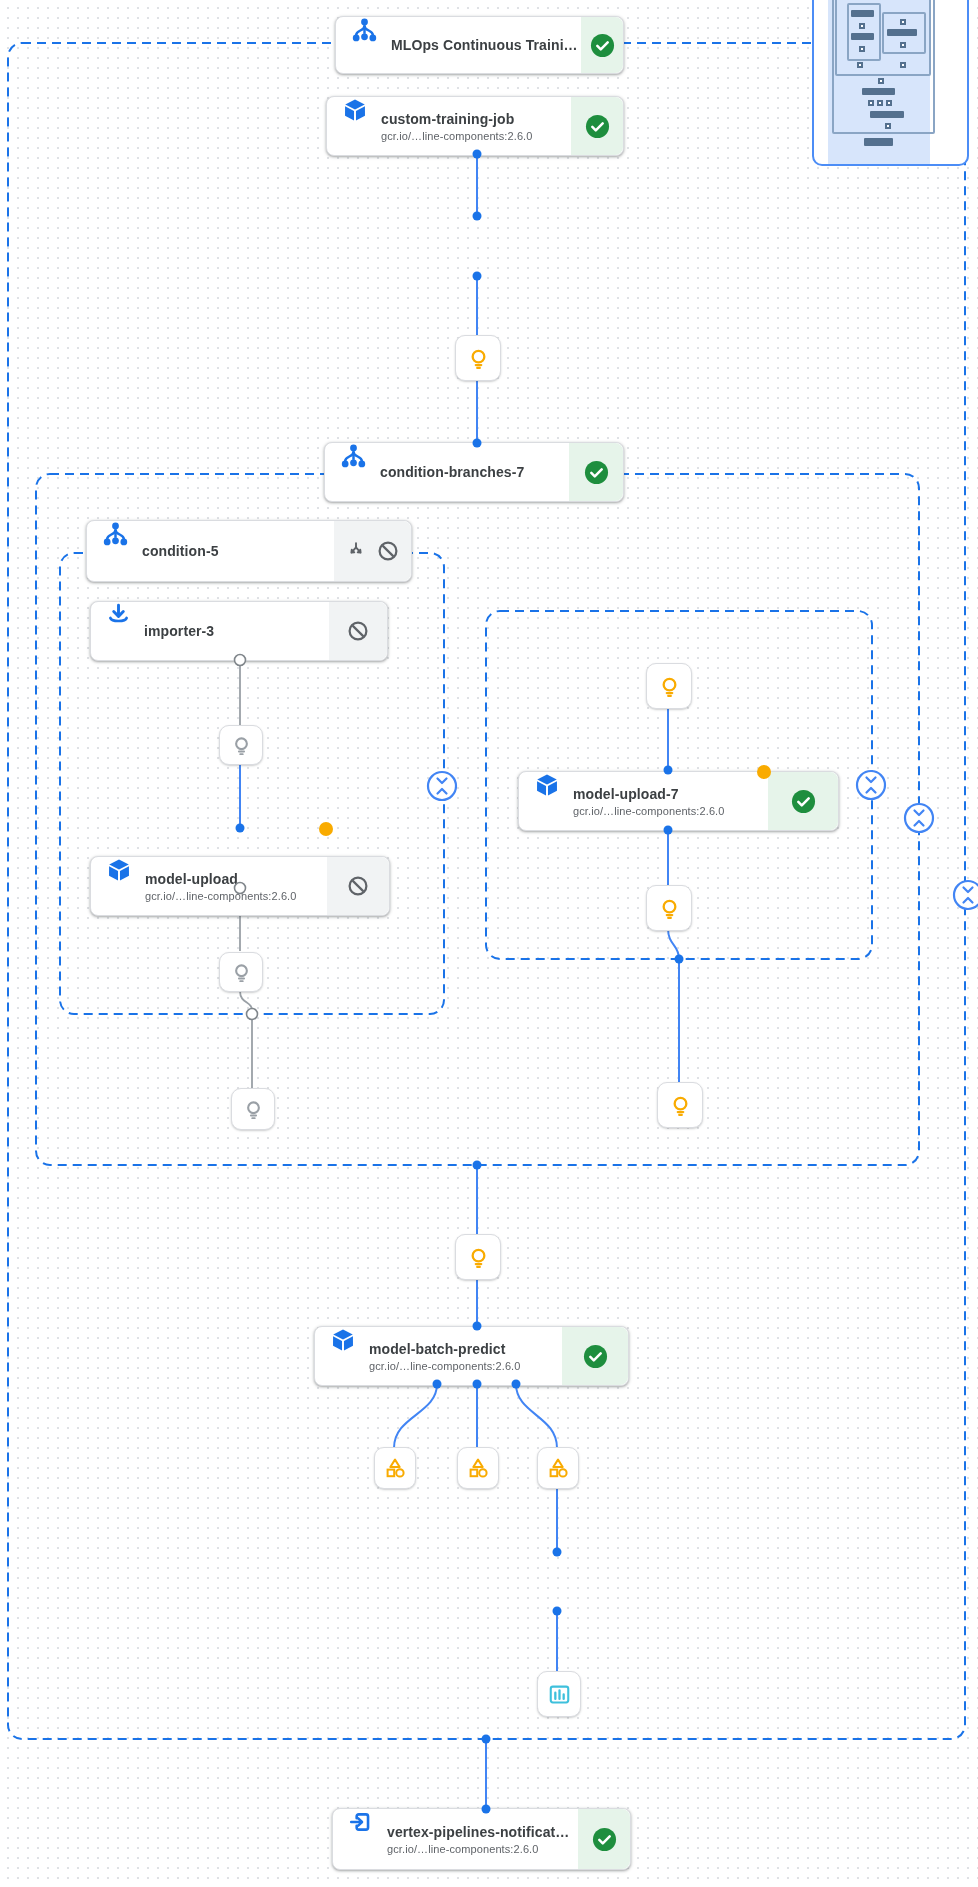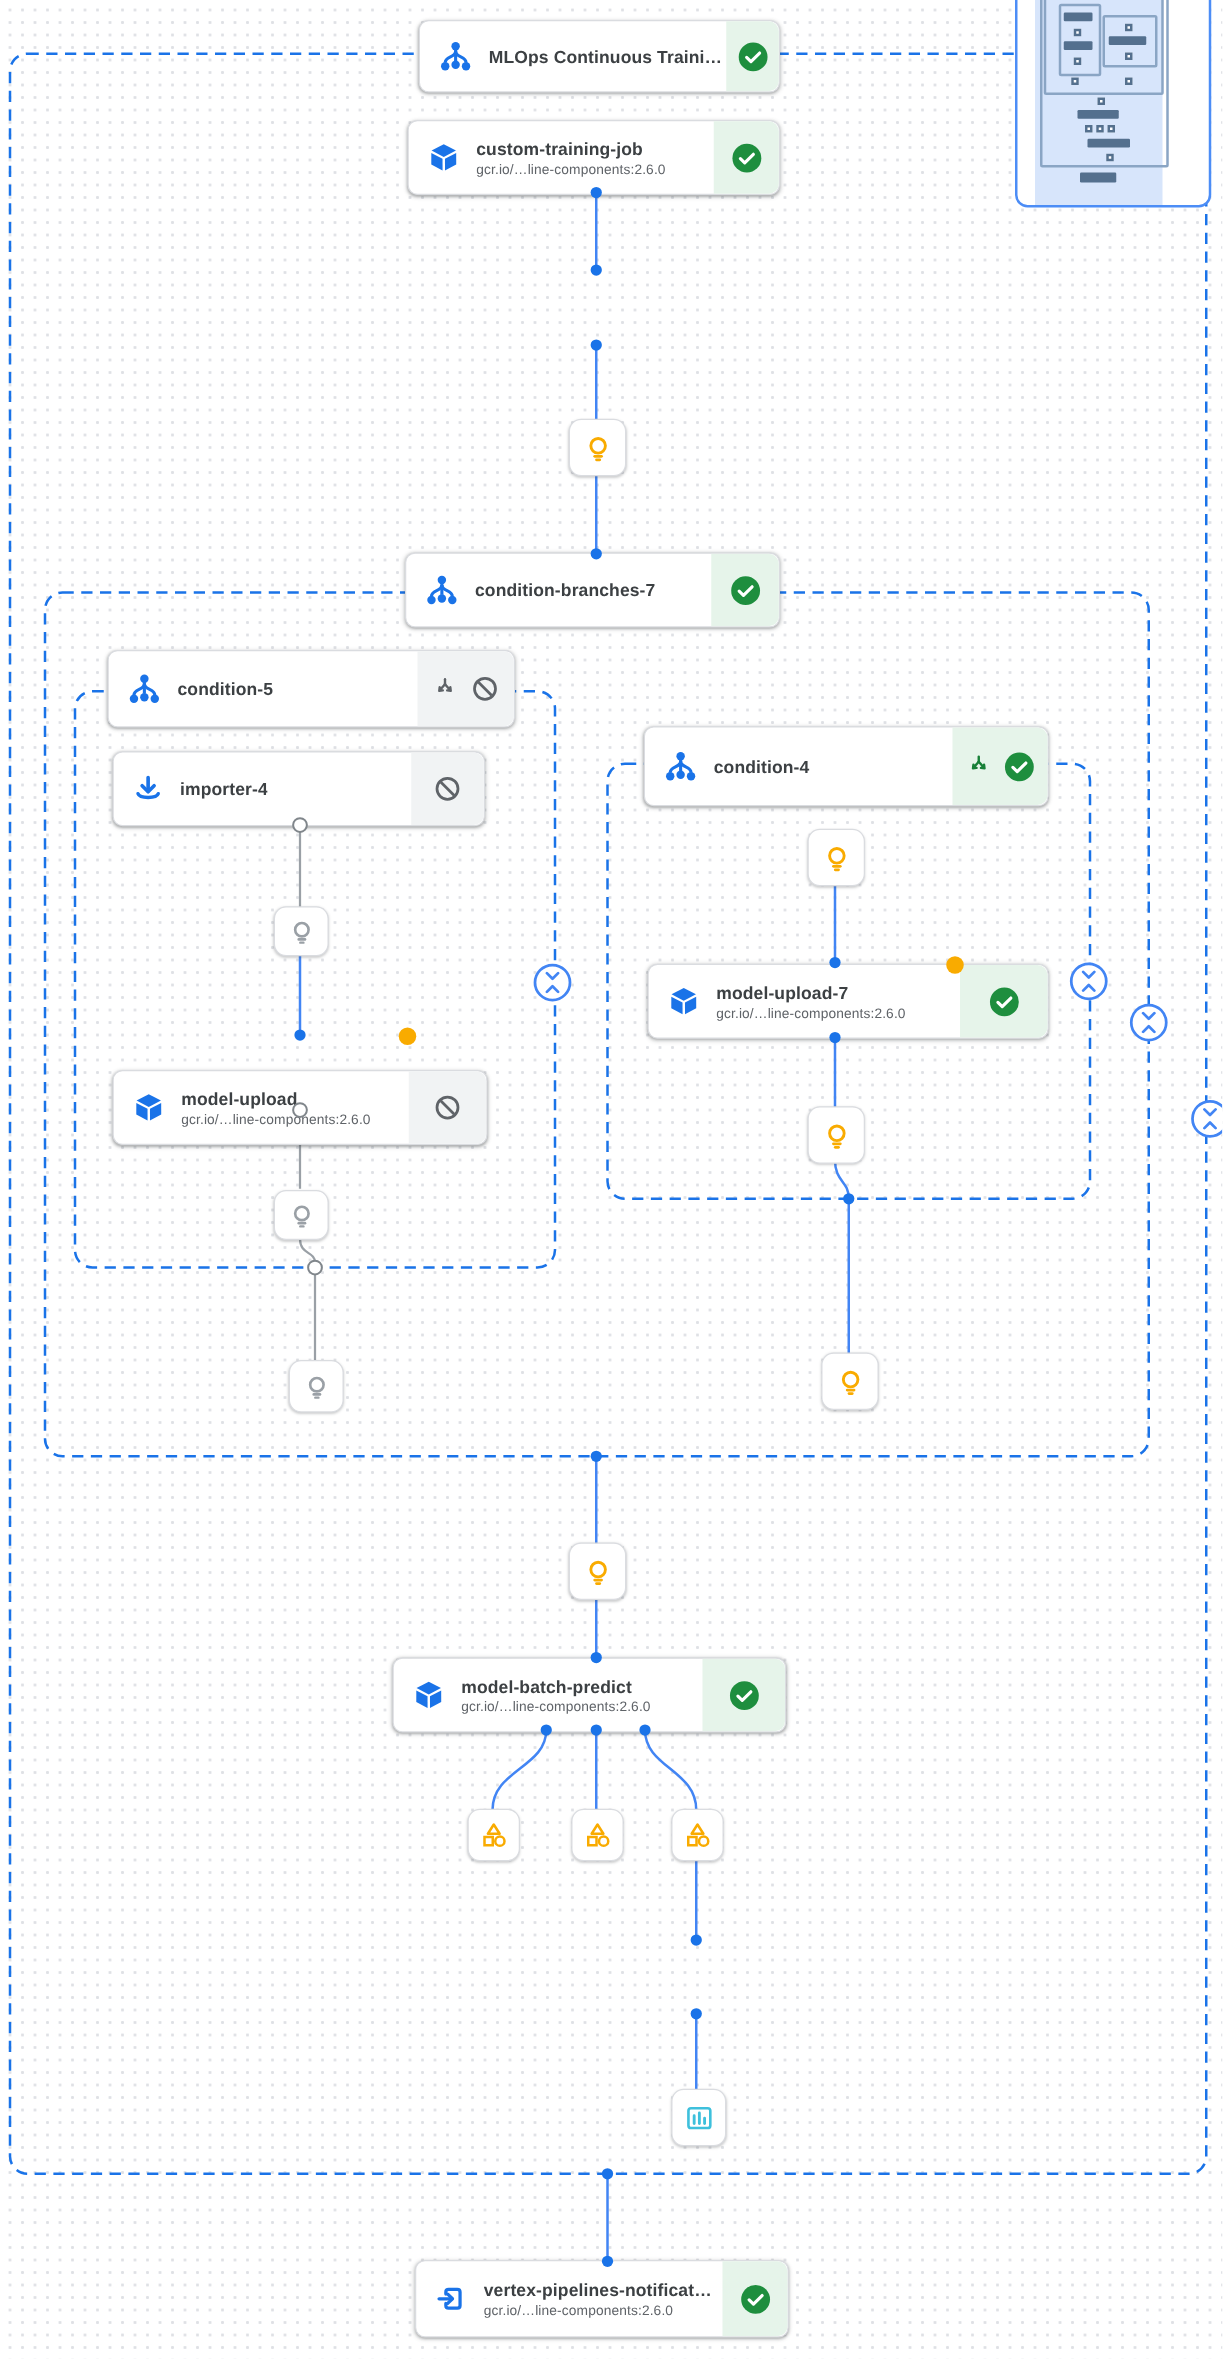--- a/index.html
+++ b/index.html
@@ -9,21 +9,21 @@
     background-image:radial-gradient(#dfe1e5 1px, transparent 1.4px);
     background-size:10px 10px;background-position:3px 3px;
   }
   svg.layer{position:absolute;left:0;top:0;width:978px;height:1887px;}
   #edges{z-index:1;}
   #ports{z-index:3;pointer-events:none;}
   #ports .collapse-btn{pointer-events:auto;cursor:pointer;}
   .node{
     position:absolute;z-index:2;background:#fff;border:1px solid #dadce0;border-radius:8px;
     box-shadow:0 1px 2px rgba(60,64,67,.30),0 1px 3px 1px rgba(60,64,67,.15);
-    display:flex;align-items:center;cursor:pointer;
+    display:flex;cursor:pointer;
   }
   .nicon{margin:0 13px 0 15px;display:flex;flex:none;}
   .ntext{display:flex;flex-direction:column;justify-content:center;min-width:0;padding-right:6px;}
   .ntitle{font-size:14px;font-weight:bold;color:#3c4043;letter-spacing:.1px;white-space:nowrap;overflow:hidden;}
   .nsub{font-size:11px;color:#5f6368;margin-top:3px;letter-spacing:.1px;white-space:nowrap;overflow:hidden;}
   .nstatus{
     position:absolute;right:0;top:0;bottom:0;display:flex;align-items:center;justify-content:center;
     gap:9px;border-radius:0 8px 8px 0;
   }
   .nstatus.green{background:#e6f4ea;}
@@ -208,21 +208,21 @@
     </div>
   </div>
 
   <div class="node" style="left:90px;top:601px;width:296px;height:58px">
     <span class="nicon blue">
         <svg width="25" height="25">
           <use href="#ic-import"></use>
         </svg>
       </span>
     <div class="ntext" style="max-width:180px">
-        <div class="ntitle">importer-4</div>
+        <div class="ntitle">importer-3</div>
       </div>
     <div class="nstatus gray" style="width:58px">
       <svg width="24" height="24" class="gdark">
           <use href="#ic-cancel"></use>
         </svg>
     </div>
   </div>
 
   <div class="node" style="left:90px;top:856px;width:298px;height:58px">
     <span class="nicon blue">
@@ -234,38 +234,20 @@
       <div class="ntitle">model-upload</div>
       <div class="nsub">gcr.io/…line-components:2.6.0</div>
     </div>
     <div class="nstatus gray" style="width:62px">
       <svg width="24" height="24" class="gdark">
           <use href="#ic-cancel"></use>
         </svg>
     </div>
   </div>
 
-  <div class="node" style="left:515px;top:581px;width:322px;height:62px">
-    <span class="nicon blue">
-        <svg width="27" height="27">
-          <use href="#ic-cond"></use>
-        </svg>
-      </span>
-    <div class="ntext" style="max-width:185px">
-        <div class="ntitle">condition-4</div>
-      </div>
-    <div class="nstatus green" style="width:76px">
-      <svg width="22" height="22" class="ggreen">
-          <use href="#ic-split"></use>
-        </svg>
-      <svg width="25" height="25">
-          <use href="#ic-check"></use>
-        </svg>
-    </div>
-  </div>
 
   <div class="node" style="left:518px;top:771px;width:319px;height:58px">
     <span class="nicon blue">
         <svg width="26" height="26">
           <use href="#ic-cube"></use>
         </svg>
       </span>
     <div class="ntext" style="max-width:190px">
       <div class="ntitle">model-upload-7</div>
       <div class="nsub">gcr.io/…line-components:2.6.0</div>

